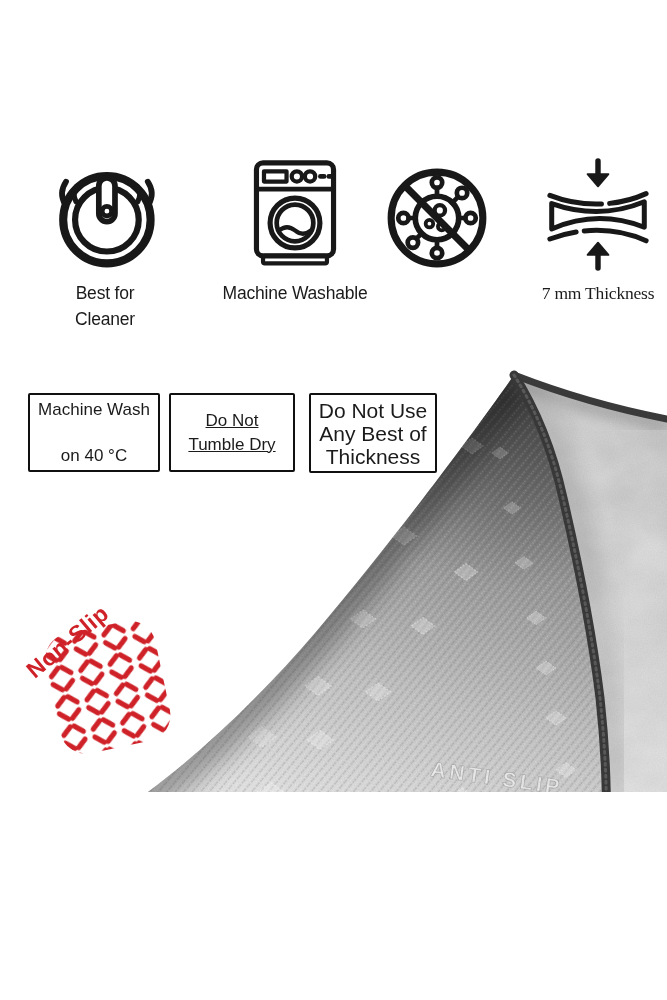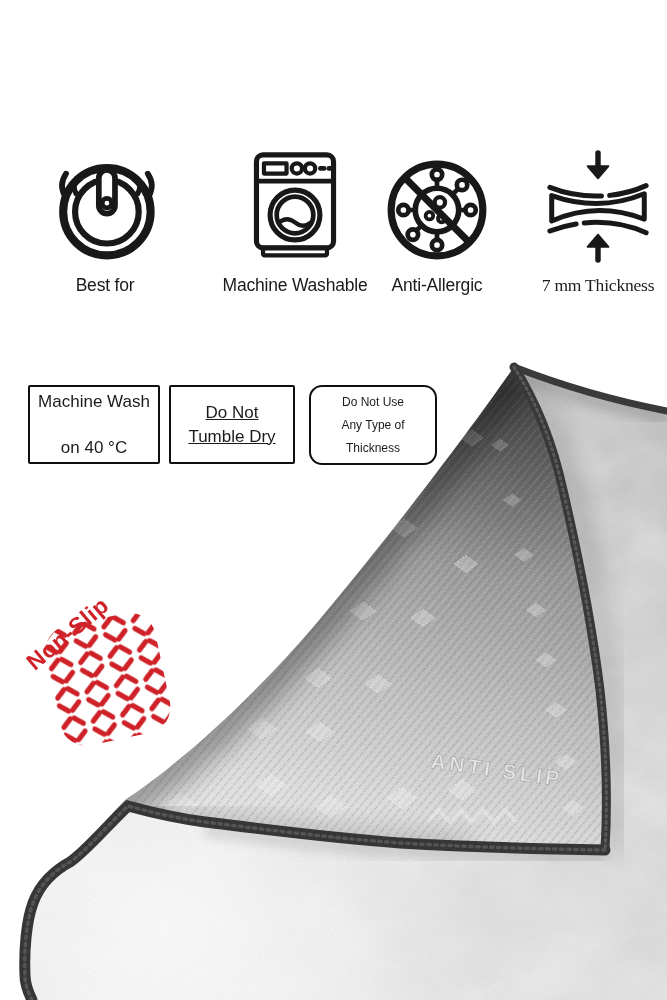--- a/index.html
+++ b/index.html
@@ -1,17 +1,17 @@
 <!DOCTYPE html>
 <html><head>
 <meta charset="utf-8">
 <style>
   html,body{margin:0;padding:0;background:#fff;}
   .canvas{
-    position:relative;width:667px;height:1000px;margin:0 auto;
+    position:relative;width:667px;height:784px;margin:8px auto;
     background:#ffffff;overflow:hidden;
     font-family:"Liberation Sans","DejaVu Sans",sans-serif;
     color:#1b1b1b;
   }
   
   .feature{position:absolute;top:0;text-align:center;}
   .feature .icon-box{height:118px;margin-top:145px;display:flex;align-items:flex-end;justify-content:center;}
   .feature .flabel{margin-top:9px;font-size:17.5px;line-height:26px;letter-spacing:-.2px;}
   .feature .flabel span{display:block;}
   .f1{left:15px;width:180px;}
@@ -21,21 +21,21 @@
   .icon-box svg{display:block;}
   .ic{stroke:#181818;fill:none;stroke-linecap:round;stroke-linejoin:round;}
   
   .care-box{
     position:absolute;top:385px;border:2.5px solid #101010;background:#fff;border-radius:2px;
     display:flex;flex-direction:column;align-items:center;justify-content:center;
     font-size:17px;line-height:24px;text-align:center;
   }
   .cb1{left:28px;width:128px;height:75px;gap:22px;}
   .cb2{left:169px;width:122px;height:75px;text-decoration:underline;}
-  .cb3{left:309px;width:124px;height:76px;font-size:12px;line-height:23px;border-radius:13px;}
+  .cb3{left:309px;width:124px;height:76px;font-size:21px;line-height:23px;}
   
   .nonslip-label{
     position:absolute;left:30px;top:652px;transform:rotate(-40deg);transform-origin:0 50%;
     color:#cf2128;font-size:23px;font-weight:bold;letter-spacing:.5px;white-space:nowrap;
   }
   .nonslip-pattern{position:absolute;left:50px;top:616px;transform:rotate(-12deg);}
   
   .rug-photo{position:absolute;left:0;top:0;z-index:0;}
   .overlay{position:relative;z-index:1;}
 </style>
@@ -188,20 +188,21 @@
             <circle cx="62" cy="57" r="5" stroke-width="5"></circle>
             <path d="M19 26 Q11 38 18 50" stroke-width="6"></path>
             <path d="M30 31 Q25 39 29.5 47" stroke-width="5.5"></path>
             <path d="M105 26 Q113 38 106 50" stroke-width="6"></path>
             <path d="M94 31 Q99 39 94.5 47" stroke-width="5.5"></path>
           </g>
         </svg>
       </div>
       <div class="flabel">
         <span>Best for</span>
+        <span>Cleaner</span>
       </div>
     </div>
 
     <div class="feature f2">
       <div class="icon-box">
         <svg width="94" height="113" viewBox="0 0 100 120">
           <g class="ic">
             <rect x="9" y="5" width="82" height="99" rx="7" stroke-width="5.5"></rect>
             <line x1="9" y1="33" x2="91" y2="33" stroke-width="5"></line>
             <rect x="17" y="14" width="24" height="11" stroke-width="4.5"></rect>
@@ -239,23 +240,20 @@
             <line x1="32" y1="55" x2="25" y2="55" stroke-width="5"></line>
               <circle cx="19.5" cy="55" r="5.5" stroke-width="5"></circle>
             <line x1="39" y1="71" x2="33.5" y2="76.5" stroke-width="5"></line>
               <circle cx="29.5" cy="81" r="5.5" stroke-width="5"></circle>
             <circle cx="47" cy="61" r="4" stroke-width="4"></circle>
             <circle cx="60" cy="64" r="4" stroke-width="4"></circle>
             <circle cx="58" cy="47" r="5.5" stroke-width="4.5"></circle>
           </g>
         </svg>
       </div>
-      <div class="flabel">
-        <span>Anti-Allergic</span>
-      </div>
     </div>
 
     <div class="feature f4">
       <div class="icon-box">
         <svg width="118" height="113" viewBox="0 0 130 124">
           <g class="ic">
             <line x1="65" y1="3" x2="65" y2="19" stroke-width="6"></line>
             <path d="M65 31 L53.5 17.5 L76.5 17.5 Z" fill="#181818" stroke-width="2"></path>
             <path d="M12 41 C 45 54,85 54,118 39" stroke-width="5.5" stroke-dasharray="58 9 60"></path>
             <path d="M14 50 C 48 62,82 62,116 48 L116 76 C 82 63,48 63,14 78 Z" stroke-width="5.5"></path>
@@ -275,21 +273,21 @@
     <div class="care-box cb1">
       <span>Machine Wash</span>
       <span>on 40 °C</span>
     </div>
     <div class="care-box cb2">
       <span>Do Not</span>
       <span>Tumble Dry</span>
     </div>
     <div class="care-box cb3">
       <span>Do Not Use</span>
-      <span>Any Type of</span>
+      <span>Any Best of</span>
       <span>Thickness</span>
     </div>
   </div>
 
   <div class="overlay">
     <div class="nonslip-label">Non-Slip</div>
     <svg class="nonslip-pattern" width="118" height="128" viewBox="0 0 118 128">
       <defs>
         <pattern id="patGrip" width="30" height="30" patternUnits="userSpaceOnUse">
           <g stroke="#cf2128" stroke-width="5" stroke-linecap="round" fill="none">

